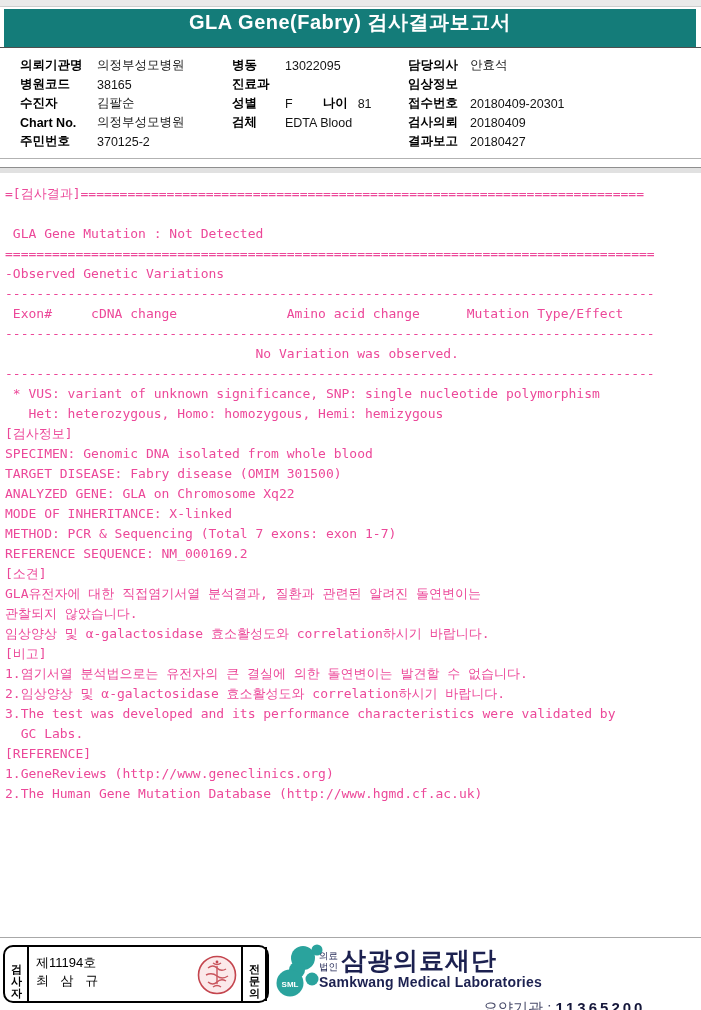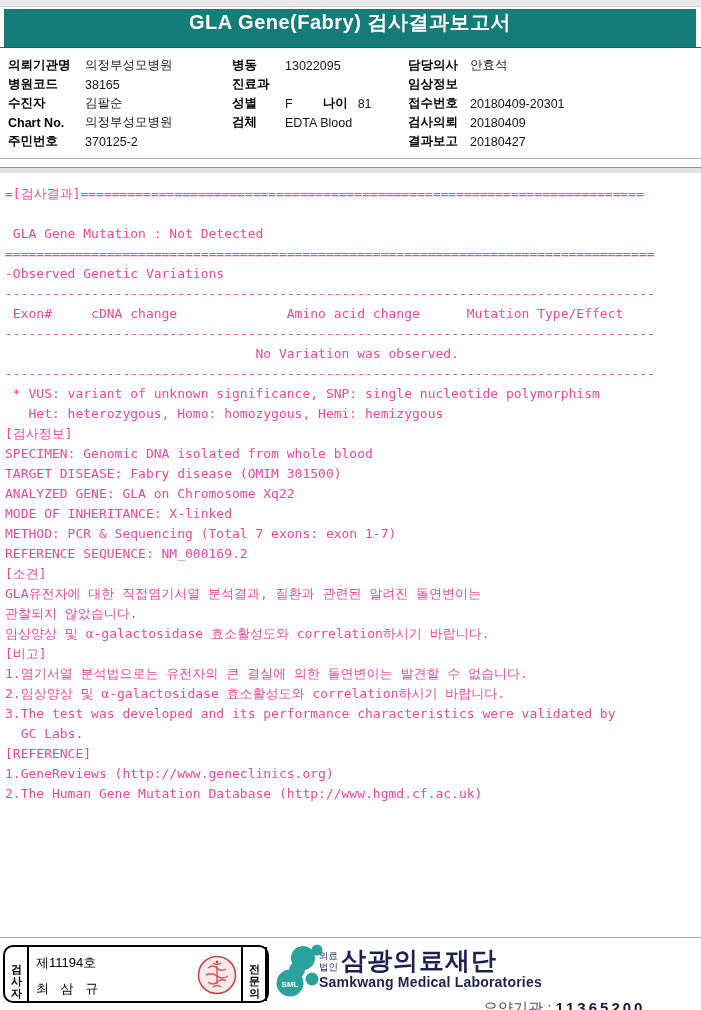--- a/index.html
+++ b/index.html
@@ -13,21 +13,21 @@
                background:#147c79; display:flex; align-items:flex-start; justify-content:center; }
   .title-bar .title { color:#ffffff; font-size:20px; font-weight:bold; letter-spacing:0.5px; }
   .title-underline { position:absolute; left:0; top:47px; width:701px; height:1px; background:#4f4f4f; }
 
   .info-col { position:absolute; top:56px; }
   .info-col.c1 { left:8px;   width:215px; }
   .info-col.c2 { left:232px; width:170px; }
   .info-col.c3 { left:408px; width:290px; }
   .irow { display:flex; height:19px; align-items:center; font-size:12.5px; white-space:nowrap; }
   .ilabel { font-weight:bold; color:#000; flex:0 0 auto; }
-  .c1 .ilabel { width:77px; }
+  .c1 .ilabel { width:77px;margin-left:12px; }
   .c2 .ilabel { width:53px; }
   .c3 .ilabel { width:62px; }
   .ival { color:#141414; }
   .age-label { font-weight:bold; color:#000; margin-left:30px; margin-right:10px; }
 
   .hr-thin { position:absolute; left:0; top:158px; width:701px; height:1px; background:#b2b2b2; }
   .hr-band { position:absolute; left:0; top:167px; width:701px; height:5px;
              background:#e1e1e1; border-top:1px solid #8e8e8e; }
 
   .report-body { position:absolute; left:5px; top:184px; width:694px; }
@@ -41,21 +41,21 @@
 
   .sign-box { position:absolute; left:3px; top:945px; width:266px; height:58px;
               border:2px solid #000; border-radius:10px; display:flex; box-sizing:border-box;
               background:#fff; }
   .role-cell { width:22px; display:flex; align-items:center; justify-content:center; flex:0 0 auto; }
   .role-cell.first  { border-right:2px solid #000; }
   .role-cell.second { border-left:2px solid #000; border-right:2px solid #000; }
   .role-text { writing-mode:vertical-rl; text-orientation:upright; font-size:11px;
                font-weight:bold; color:#000; letter-spacing:1px; }
   .sign-cell { flex:1 1 auto; position:relative; padding:7px 0 0 7px; font-size:13px; color:#000; }
-  .cert-no { margin-bottom:8px; white-space:nowrap; }
+  .cert-no { margin-bottom:0; white-space:nowrap; }
   .cert-no.spaced { letter-spacing:2px; }
   .sign-name { letter-spacing:4px; white-space:nowrap; }
   .stamp-wrap { position:absolute; right:3px; top:7px; }
   .sig-wrap { position:absolute; right:1px; top:2px; }
 
   .logo-wrap { position:absolute; left:276px; top:941px; }
   .company-prefix { position:absolute; left:319px; top:950px; font-size:9.5px; font-weight:normal;
                     color:#1c2150; line-height:11px; }
   .company-name { position:absolute; left:341px; top:944px; font-size:25px; font-weight:bold;
                   color:#1c2150; letter-spacing:1px; white-space:nowrap; }

